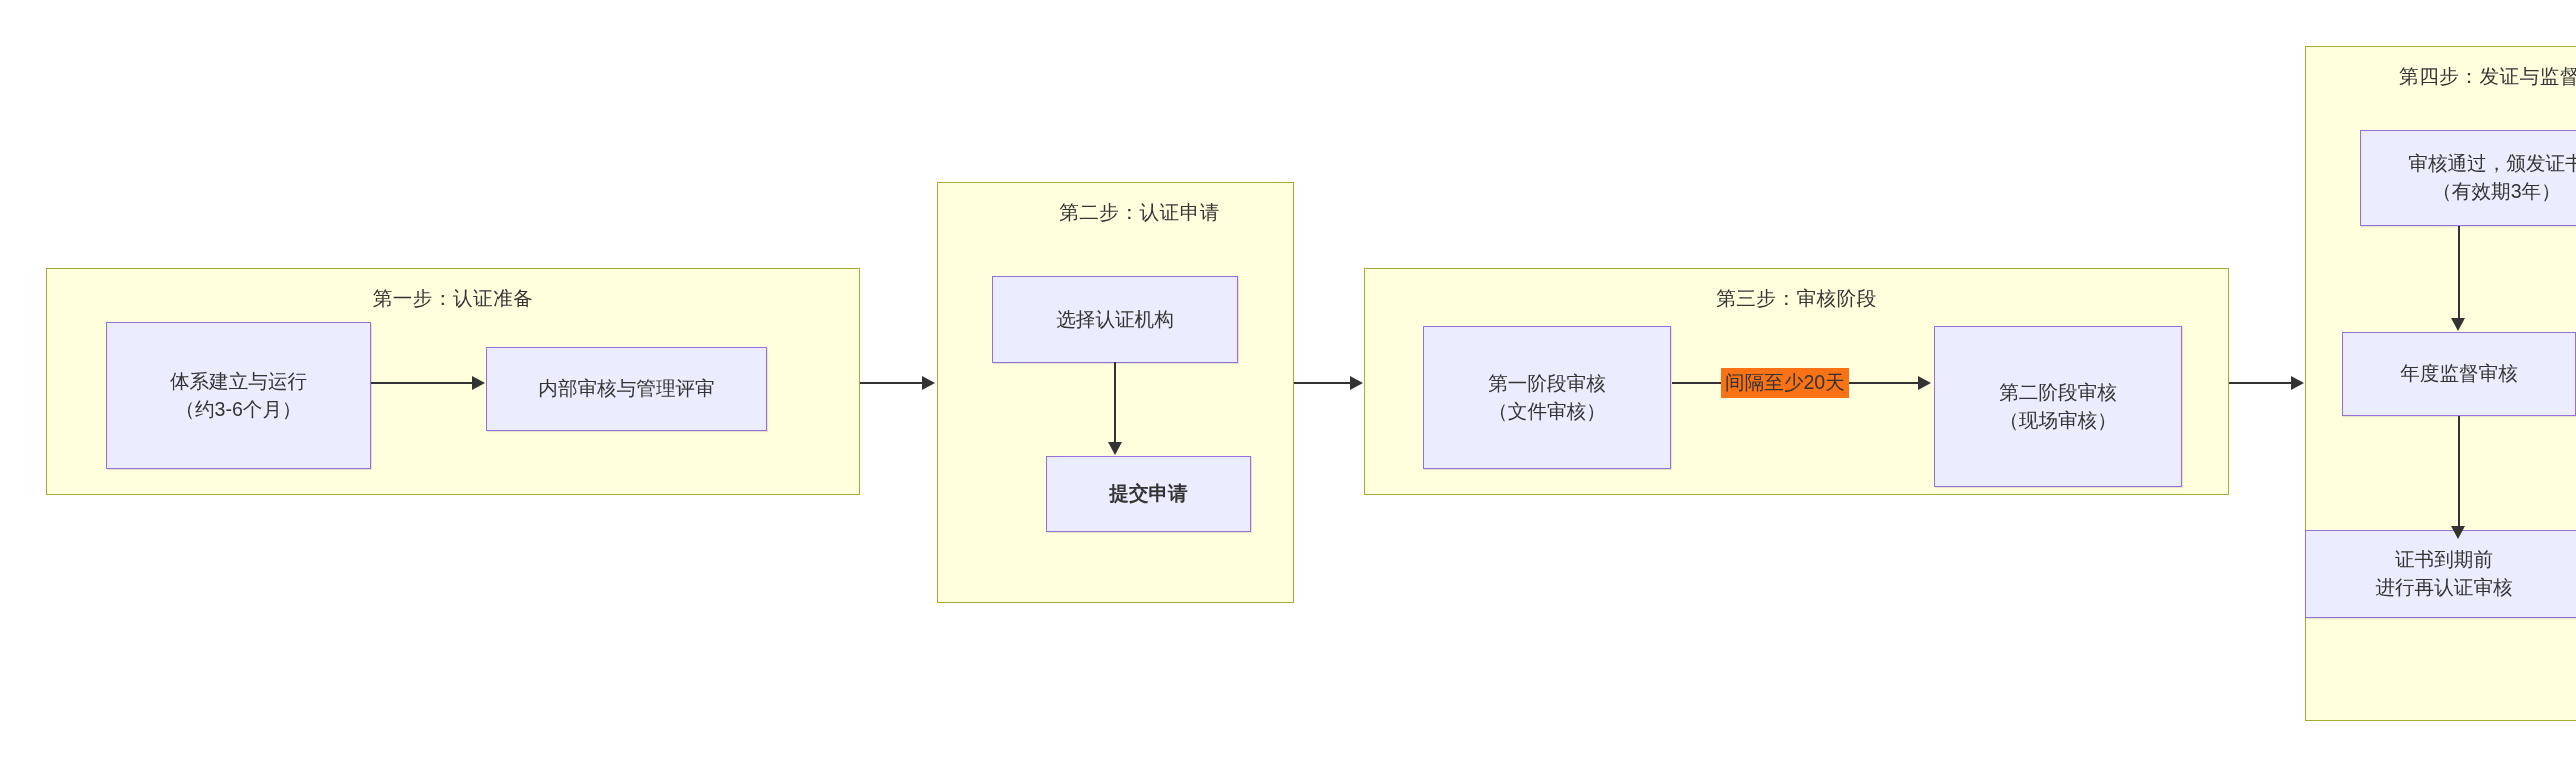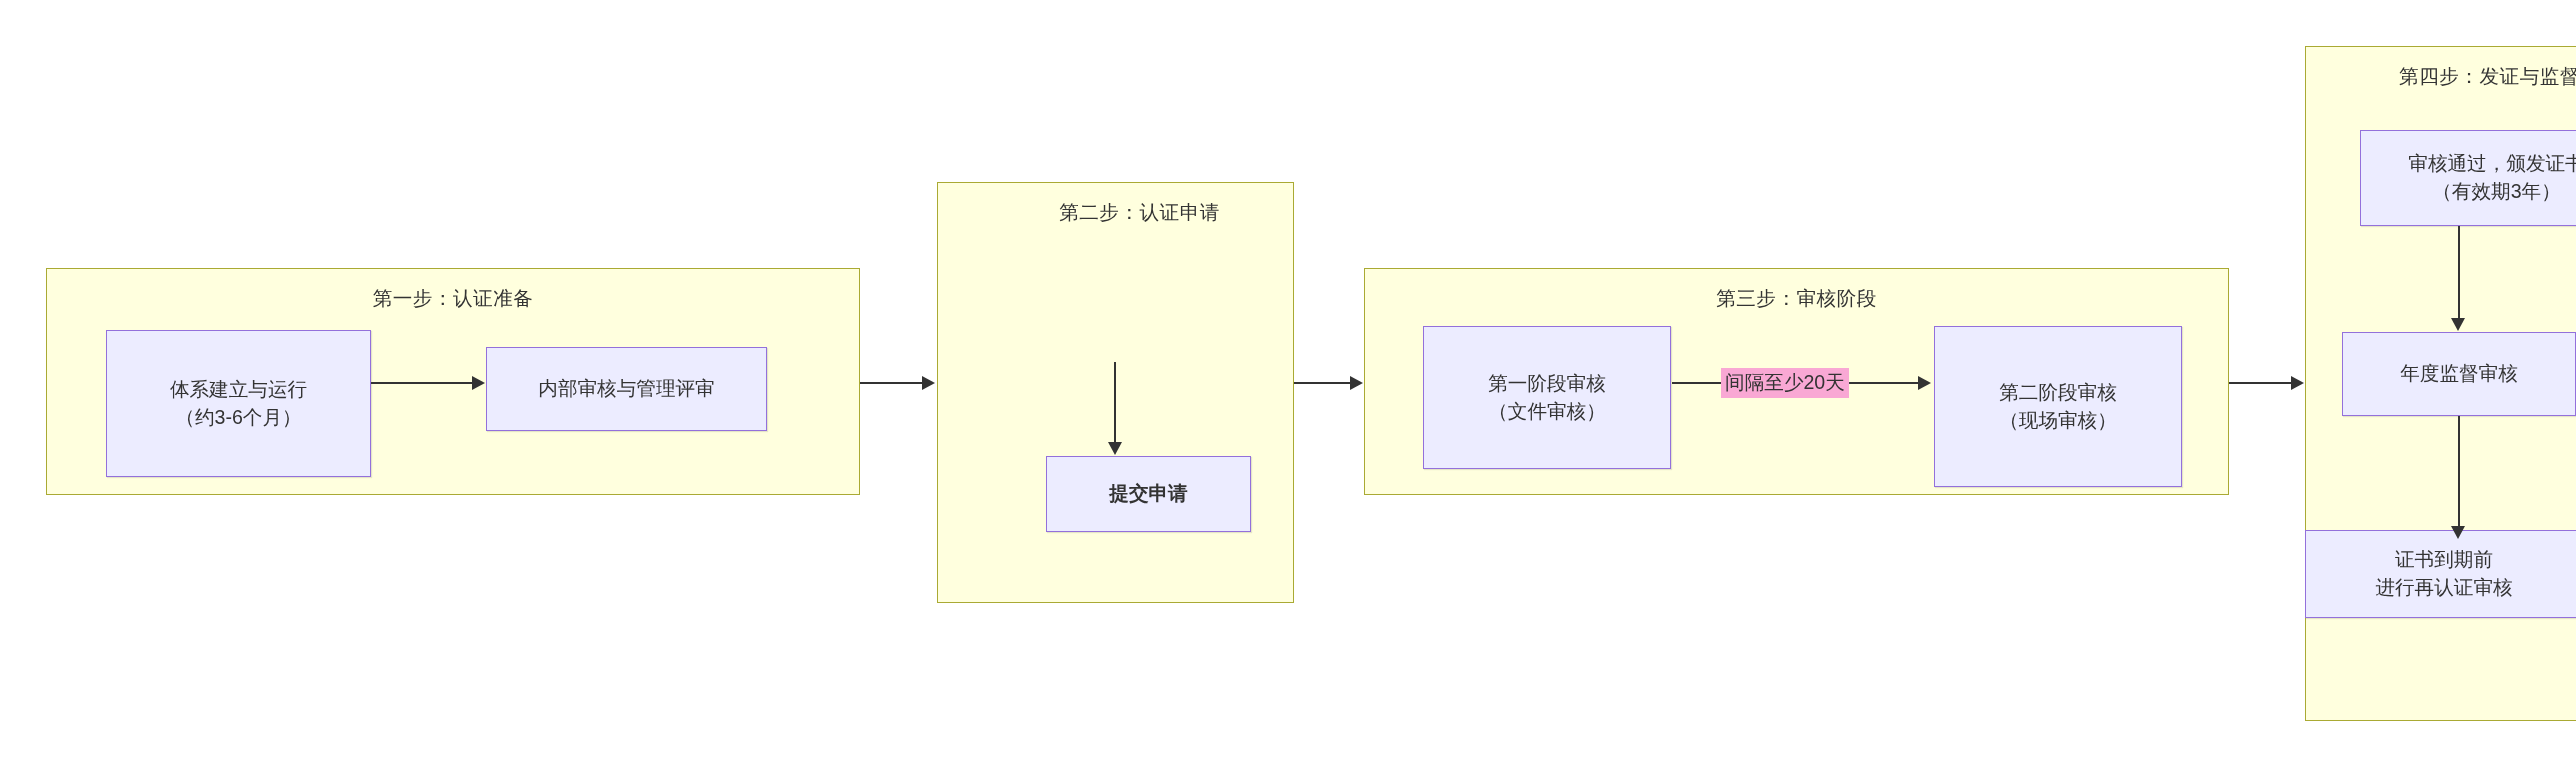--- a/index.html
+++ b/index.html
@@ -51,56 +51,59 @@
   }
   .arrow-d{
     position:absolute;
     width:0;height:0;
     border-left:7.7px solid transparent;
     border-right:7.7px solid transparent;
     border-top:13.4px solid #333333;
   }
   .edge-label{
     position:absolute;
-    background:#f9a8d4;
+    background:#f97316;
     color:#333333;
     font-size:19.6px;
     line-height:1.2;
     padding:3.1px 4.1px;
     white-space:nowrap;
   }
 </style>
 </head>
 <body>
 
 <div id="stage">
 
   <div class="cluster" style="left:46px;top:268px;width:814px;height:227px;">
     <div class="cluster-title" style="top:15.5px;">第一步：认证准备</div>
   </div>
 
-  <div class="node" style="left:106px;top:322px;width:265px;height:147px;margin-top:8px;">
+  <div class="node" style="left:106px;top:322px;width:265px;height:147px;">
     <span class="ln">体系建立与运行</span>
     <span class="ln">（约3-6个月）</span>
   </div>
 
   <div class="node" style="left:486px;top:347px;width:281px;height:84px;">
     <span class="ln">内部审核与管理评审</span>
   </div>
 
   <div class="edge edge-h" style="left:371px;top:382px;width:103px;"></div>
   <div class="arrow-r" style="left:472px;top:376px;"></div>
 
   <div class="edge edge-h" style="left:860px;top:382px;width:62px;"></div>
   <div class="arrow-r" style="left:922px;top:376px;"></div>
 
   <div class="cluster" style="left:937px;top:182px;width:357px;height:421px;">
     <div class="cluster-title" style="top:15.5px;margin-left:48px;">第二步：认证申请</div>
   </div>
 
+  <div class="node" style="left:992px;top:276px;width:246px;height:87px;">
+    <span class="ln">选择认证机构</span>
+  </div>
 
   <div class="node" style="left:1046px;top:456px;width:205px;height:76px;font-weight:bold;">
     <span class="ln">提交申请</span>
   </div>
 
   <div class="edge edge-v" style="left:1114px;top:362px;height:81px;"></div>
   <div class="arrow-d" style="left:1108px;top:442px;"></div>
 
   <div class="edge edge-h" style="left:1294px;top:382px;width:62px;"></div>
   <div class="arrow-r" style="left:1350px;top:376px;"></div>

